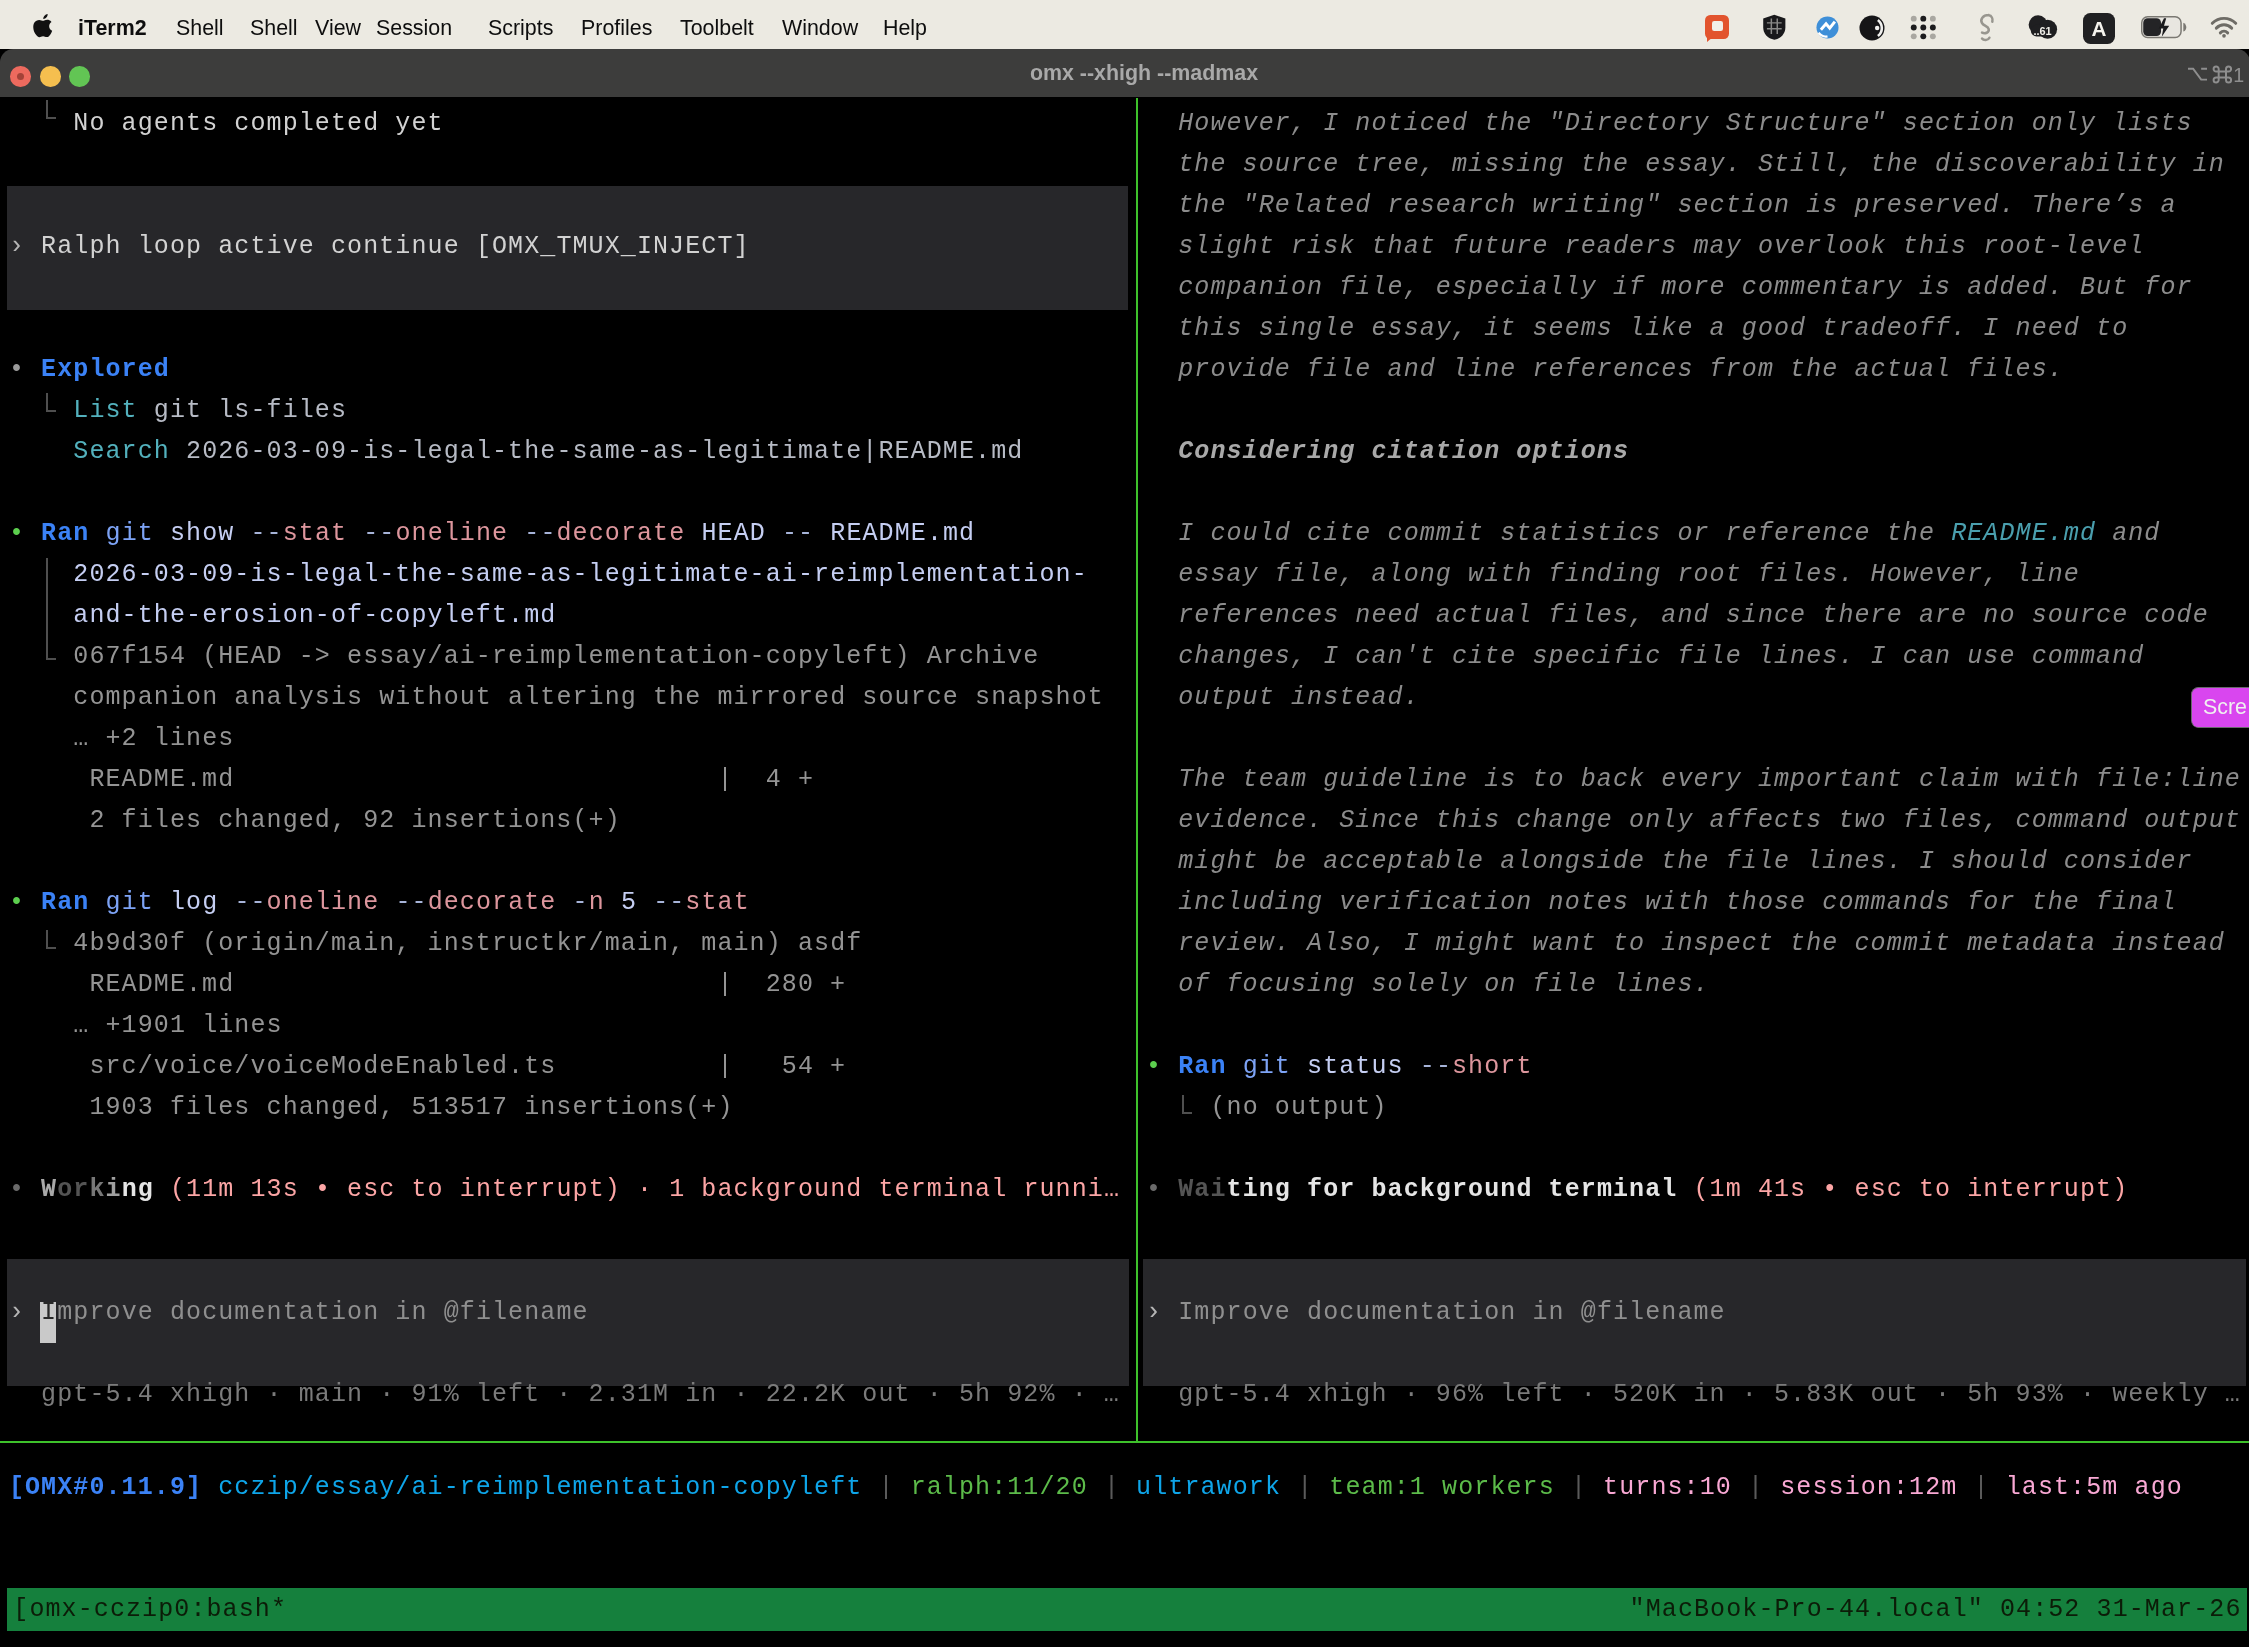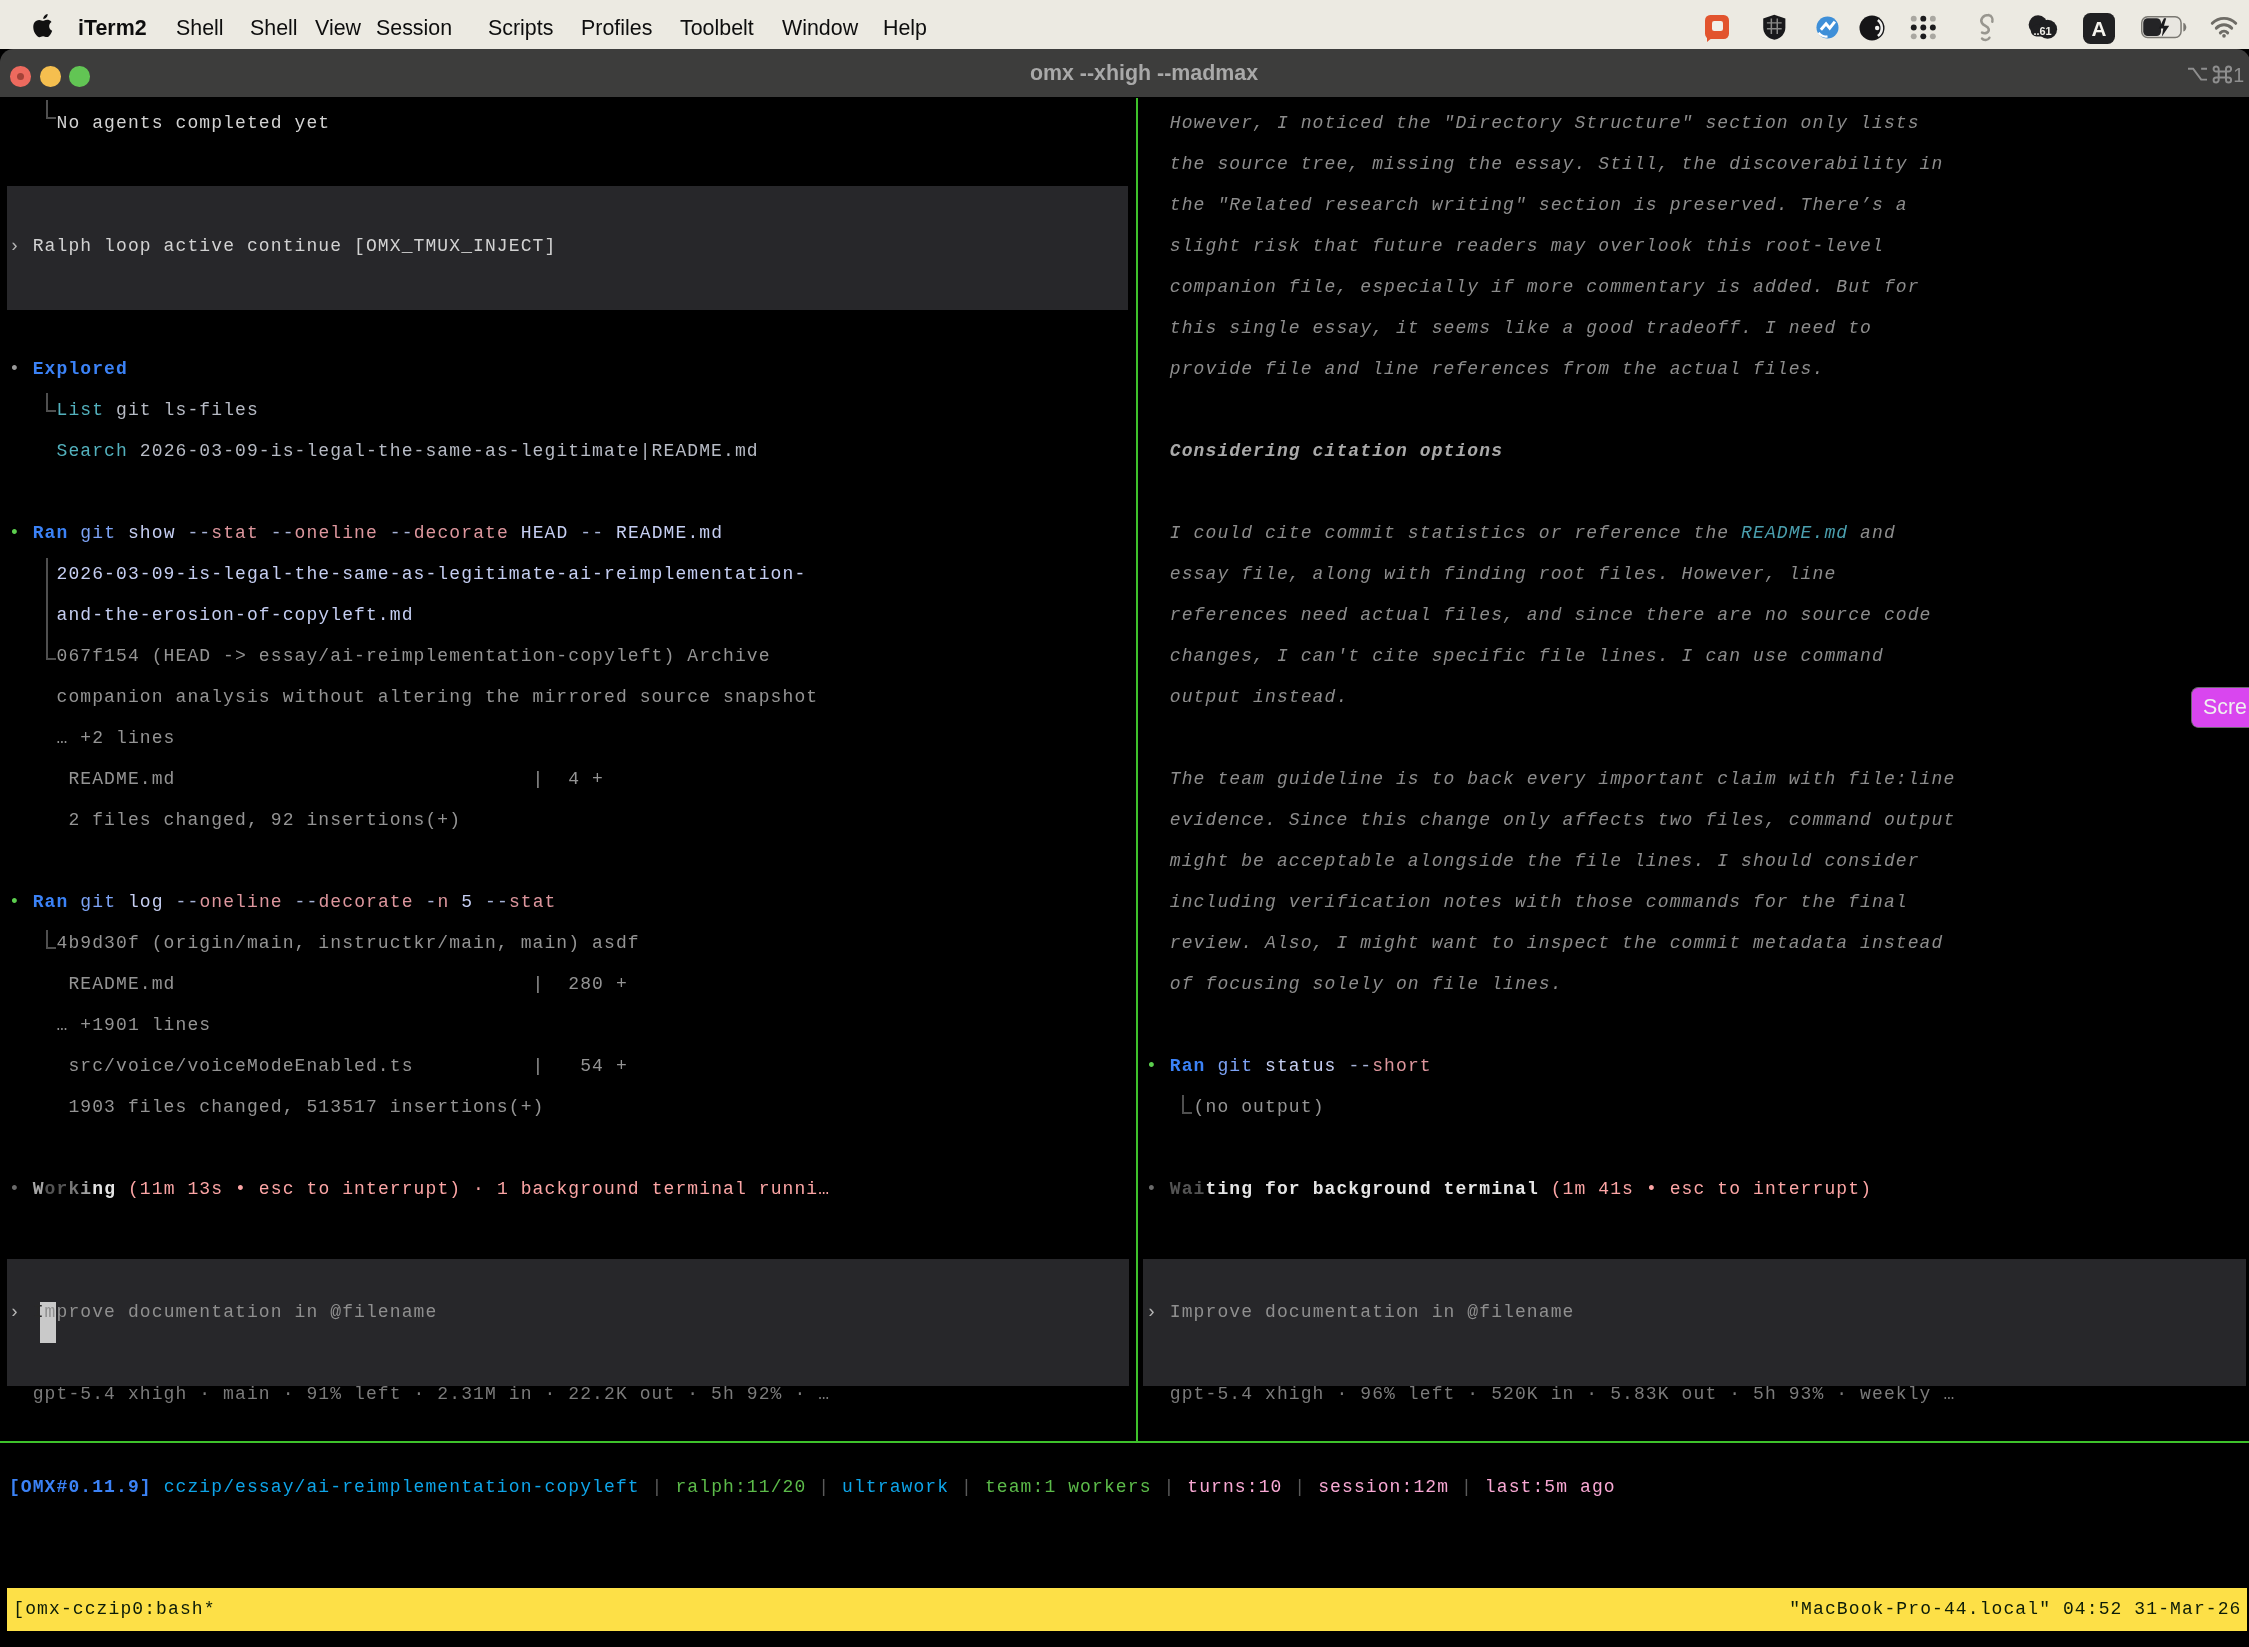--- a/index.html
+++ b/index.html
@@ -3,38 +3,38 @@
 * { margin:0; padding:0; box-sizing:border-box; }
 html,body { width:2250px; height:1648px; background:#000; overflow:hidden; }
 #menubar { position:absolute; left:0; top:0; width:2250px; height:49px; background:#eceae2; }
 .mi { position:absolute; top:0; height:49px; font:21.4px/56px 'Liberation Sans'; color:#0e0e0e; }
 .mi.b { font-weight:bold; }
 #win { position:absolute; left:0; top:49px; width:2250px; height:1598px; background:#000; border-radius:13.3px 13.3px 10.3px 10.3px; overflow:hidden; }
 #titlebar { position:absolute; left:0; top:0; width:2250px; height:49px; background:#3d3d3c; border-bottom:0.7px solid #000; }
 #titlebar .tl { position:absolute; top:17px; width:20.7px; height:20.7px; border-radius:50%; }
 #title { position:absolute; top:0; width:2250px; text-align:center; font:bold 21.4px/49px 'Liberation Sans'; color:#a9a9a9;padding-left:38px; }
 #term { position:absolute; left:0; top:49px; width:2250px; height:1549px; background:#000;
-         font-family:'Liberation Mono'; font-size:18px; letter-spacing:1.1px; }
+         font-family:'Liberation Mono'; font-size:25px; letter-spacing:1.1px; }
 .pane { position:absolute; top:5.2px; white-space:pre; line-height:41px; color:#9e9e9e; }
 .l { height:41px; }
 b { font-weight:bold; }
 .c1 { color:#d2d2d2; } .c2 { color:#b7bbc5; } .wh { color:#3b82f6; }
 .ou { color:#949494; } .di { color:#fca5a5; } .st { color:#7b7b7b; }
 .tl { color:#53b1bd; } .cy { color:#0ea5e9; } .gr { color:#5cbb4a; }
 .bu { color:#7da3f5; } .pe { color:#c5cef2; } .pk { color:#dd969d; } .da { color:#a6b3d8; }
 .gb { color:#5ccf4e; } .bl2 { color:#9a9a9a; } .bl3 { color:#6a6a6a; }
 .pr { color:#b5b5b5; } .pi { color:#5a5a5a; } .g3 { color:#f9a8d4; }
 .sh1 { color:#a8a8a8; } .sh2 { color:#545454; } .sh3 { color:#777777; } .sh4 { color:#a0a0a0; } .sh5 { color:#e5e5e5; }
 .it { color:#8c8c8c; font-style:italic; } .ith { color:#a9a9a9; font-style:italic; }
 .itl { color:#4a9fae; font-style:italic; }
 .cur { color:#282828; }
 .inp { color:#8f8f8f; }
 .box { position:absolute; background:#27272a; }
 #omxline { position:absolute; left:8.9px; top:1369px; white-space:pre; line-height:41px; }
-#tmuxbar { position:absolute; left:7.4px; top:1490px; width:2240px; height:43px; background:#fde047; color:#0c1c08; line-height:43px; white-space:pre; }
+#tmuxbar { position:absolute; left:7.4px; top:1490px; width:2240px; height:43px; background:#15803d; color:#0c1c08; line-height:43px; white-space:pre; }
 </style></head><body>
 <div id="menubar">
     <svg style="position:absolute;left:32px;top:12.5px" width="22" height="26.6" viewBox="0 0 30 36">
 <path fill="#111" d="M21.3 1.2c.2 1.7-.5 3.4-1.5 4.6-1.1 1.3-2.8 2.3-4.4 2.2-.2-1.6.6-3.3 1.6-4.4C18 2.4 19.8 1.4 21.3 1.2z"></path>
 <path fill="#111" d="M26.6 12.1c-1.9 1.2-3.2 3.2-3.2 5.7 0 2.8 1.7 5.2 4.1 6.2-.5 1.6-1.2 3.2-2.2 4.7-1.4 2-2.8 4-5 4-2.1.1-2.8-1.2-5.2-1.2s-3.2 1.2-5.2 1.3c-2.2.1-3.8-2.2-5.2-4.2C1.9 24.4.4 17.1 3.3 12.8c1.4-2.1 4-3.5 6.6-3.5 2.1 0 3.9 1.3 5.2 1.3 1.2 0 3.6-1.6 6.1-1.4 1 .1 3.6.4 5.4 2.9z"></path>
     </svg>
     <div class="mi b" style="left:78px">iTerm2</div>
     <div class="mi" style="left:176px">Shell</div>
     <div class="mi" style="left:250px">Shell</div>
     <div class="mi" style="left:315px">View</div>

